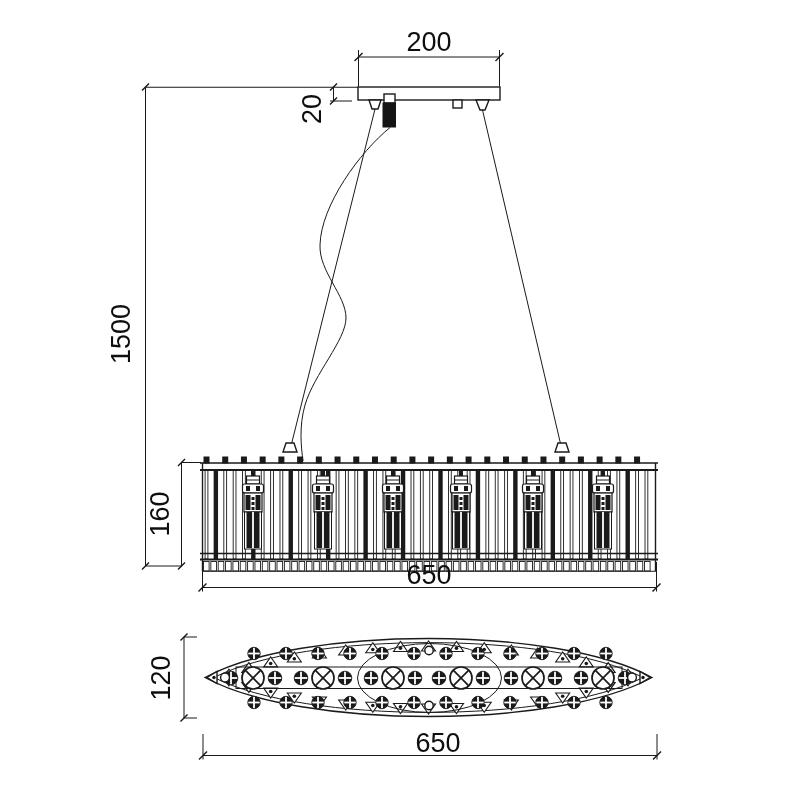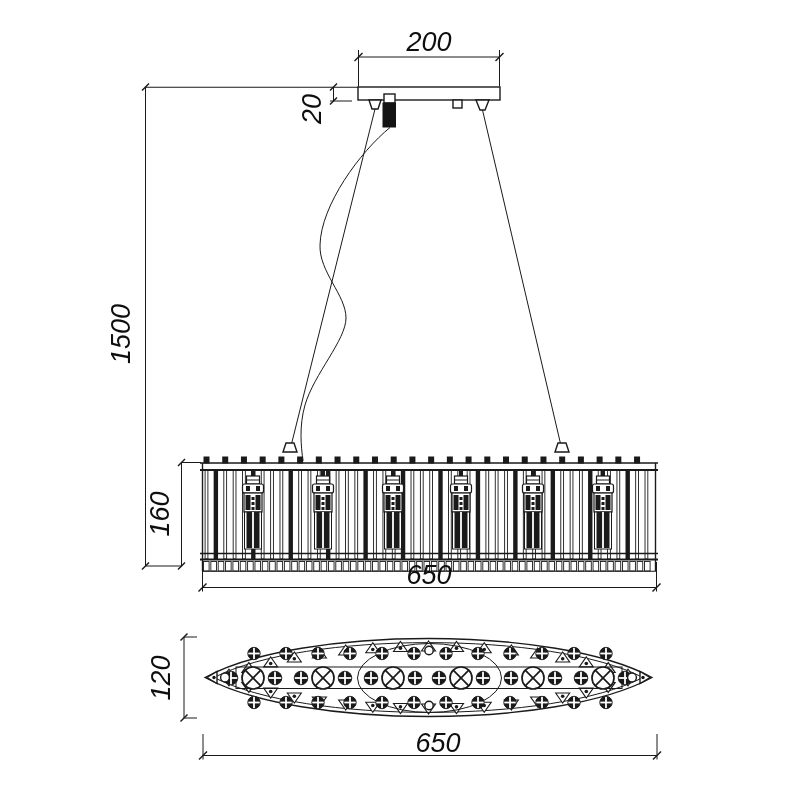--- a/index.html
+++ b/index.html
@@ -9,21 +9,20 @@
     width: 800px;
     height: 800px;
     overflow: hidden;
     font-family: "Liberation Sans", sans-serif;
   }
   #stage {
     width: 800px;
     height: 800px;
     position: relative;
     background: #ffffff;
-    font-style: italic;
   }
   svg { display: block; }
   text {
     font-family: "Liberation Sans", sans-serif;
     font-size: 27px;
     fill: #0e0e0e;
   }
   .ln  { stroke: #1a1a1a; stroke-width: 1.4; fill: none; }
   .ln2 { stroke: #1a1a1a; stroke-width: 2.2; fill: none; }
   .thin{ stroke: #1a1a1a; stroke-width: 1.0; fill: none; }

